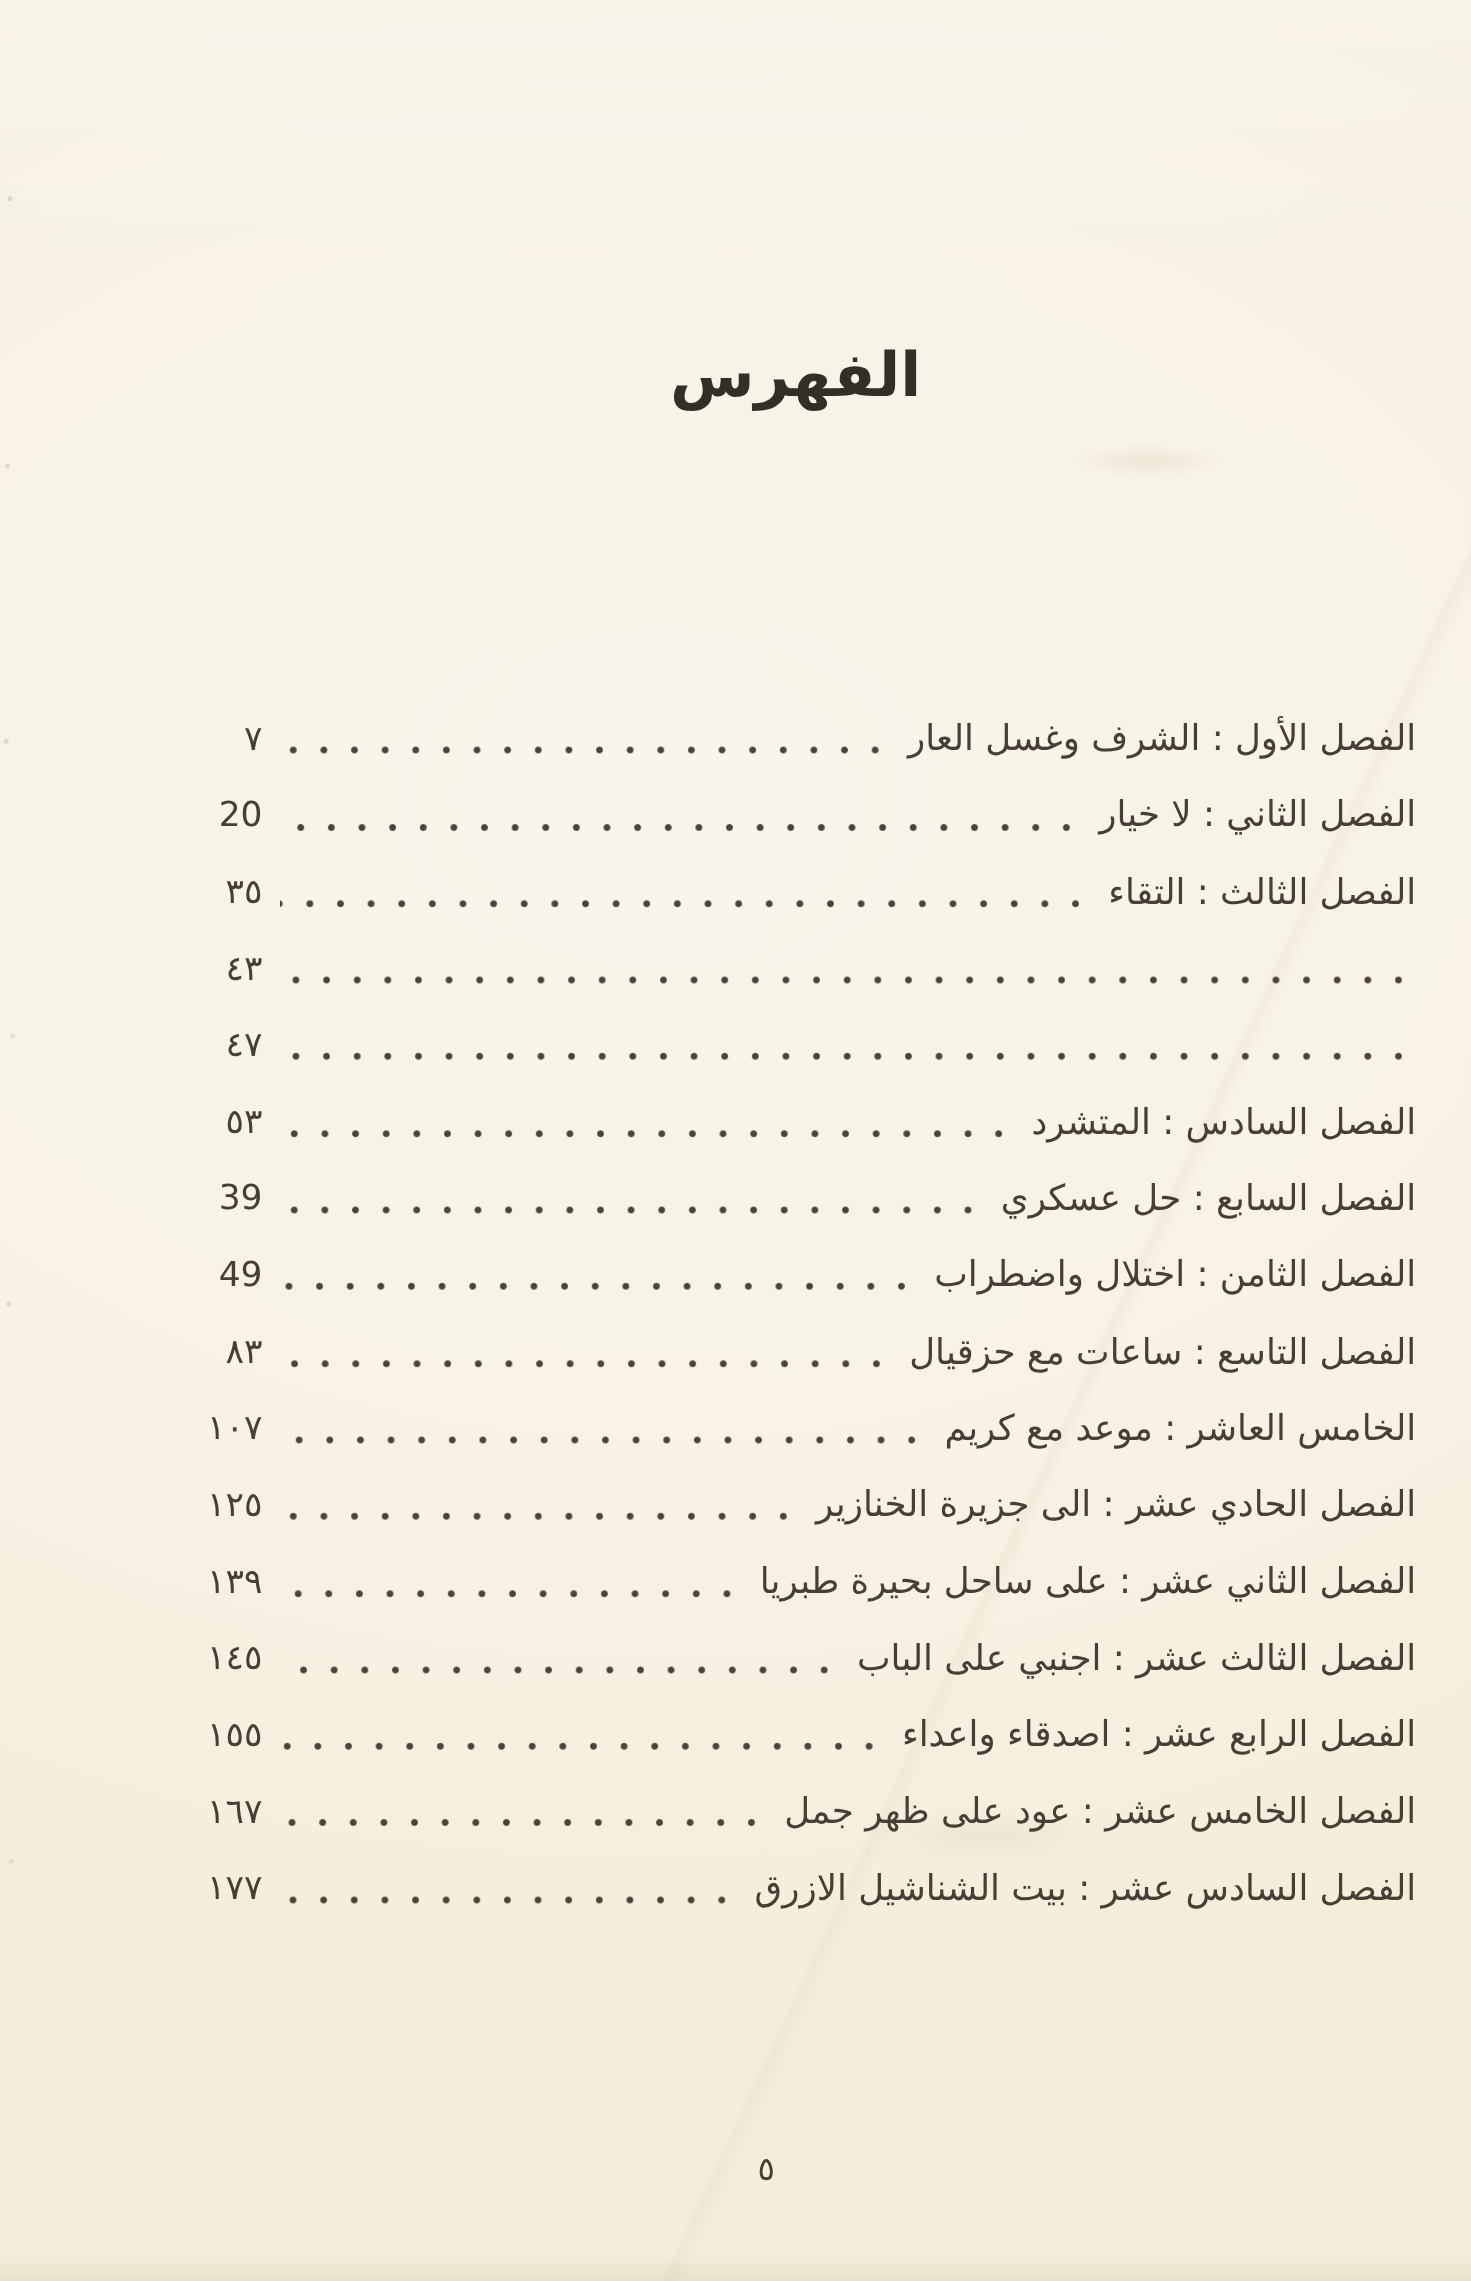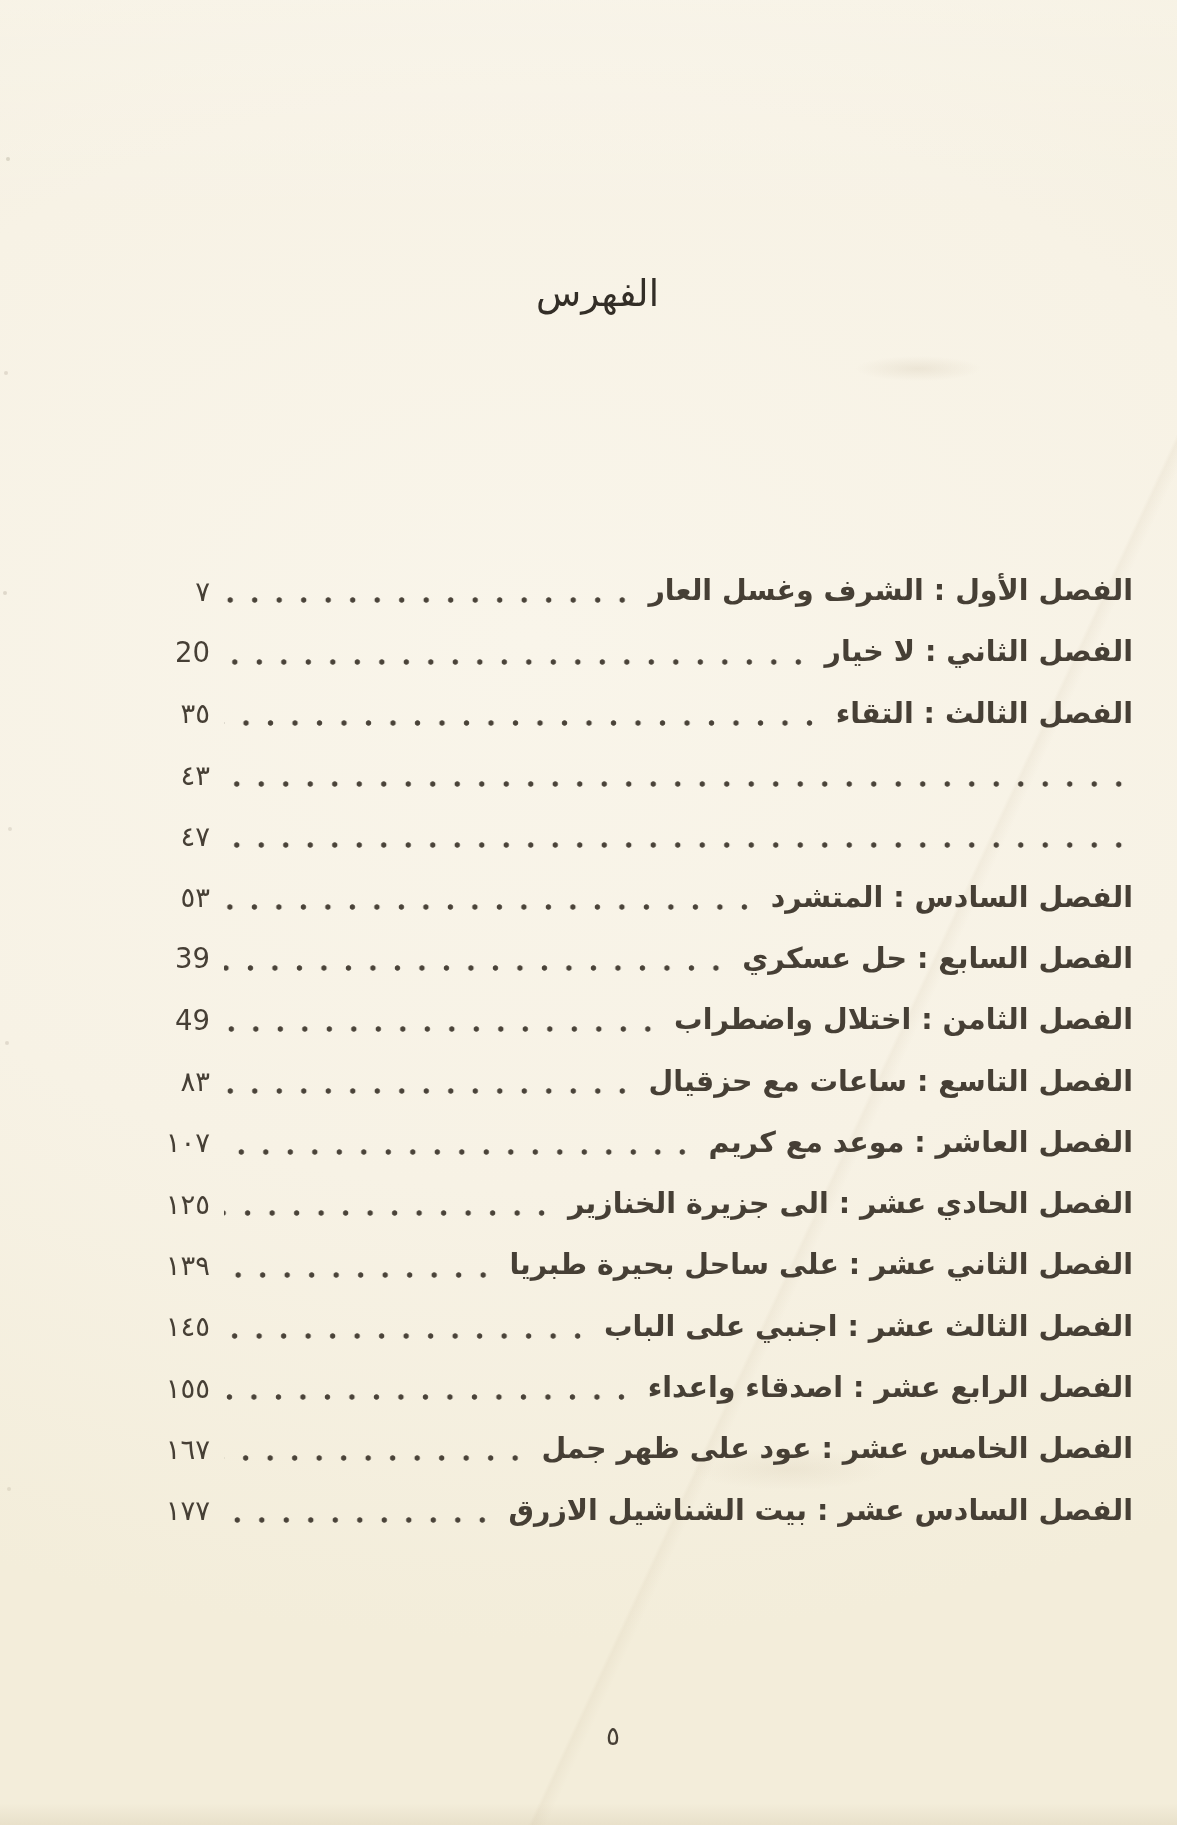--- a/index.html
+++ b/index.html
@@ -38,22 +38,22 @@
       4px 592px 0 1px rgba(125,112,92,0.20),
       9px 828px 0 1px rgba(125,112,92,0.16),
       6px 1042px 0 1px rgba(125,112,92,0.18),
       8px 1488px 0 1px rgba(125,112,92,0.15);
     border-radius: 50%;
   }
   .page-title {
     position: absolute;
     top: 272px;
     left: 536px;
-    font-size: 37px;
-    font-weight: 400;
+    font-size: 49px;
+    font-weight: 700;
     color: #332e27;
     letter-spacing: 0.5px;
     white-space: nowrap;
   }
   .toc {
     position: absolute;
     top: 560px;
     right: 44px;
     left: 148px;
     direction: rtl;
@@ -61,21 +61,20 @@
   .toc-row {
     display: flex;
     align-items: center;
     height: 61.3px;
     font-size: 28.5px;
   }
   .toc-title {
     white-space: nowrap;
     padding-left: 12px; 
     color: #463f35;
-    font-weight: bold;
   }
   .toc-dots {
     flex: 1;
     align-self: stretch;
     background-image: radial-gradient(circle, #4a4339 2.3px, rgba(74,67,57,0) 3.1px);
     background-size: 24.5px 10px;
     background-repeat: repeat-x;
     background-position: right 2px bottom 16px;
     min-width: 20px;
   }
@@ -151,21 +150,21 @@
     <span class="toc-num">49</span>
   </div>
 
   <div class="toc-row">
     <span class="toc-title">الفصل التاسع : ساعات مع حزقيال</span>
     <span class="toc-dots"></span>
     <span class="toc-num">٨٣</span>
   </div>
 
   <div class="toc-row">
-    <span class="toc-title">الفصل العاشر : موعد مع كريم</span>
+    <span class="toc-title">الخامس العاشر : موعد مع كريم</span>
     <span class="toc-dots"></span>
     <span class="toc-num">١٠٧</span>
   </div>
 
   <div class="toc-row">
     <span class="toc-title">الفصل الحادي عشر : الى جزيرة الخنازير</span>
     <span class="toc-dots"></span>
     <span class="toc-num">١٢٥</span>
   </div>
 

